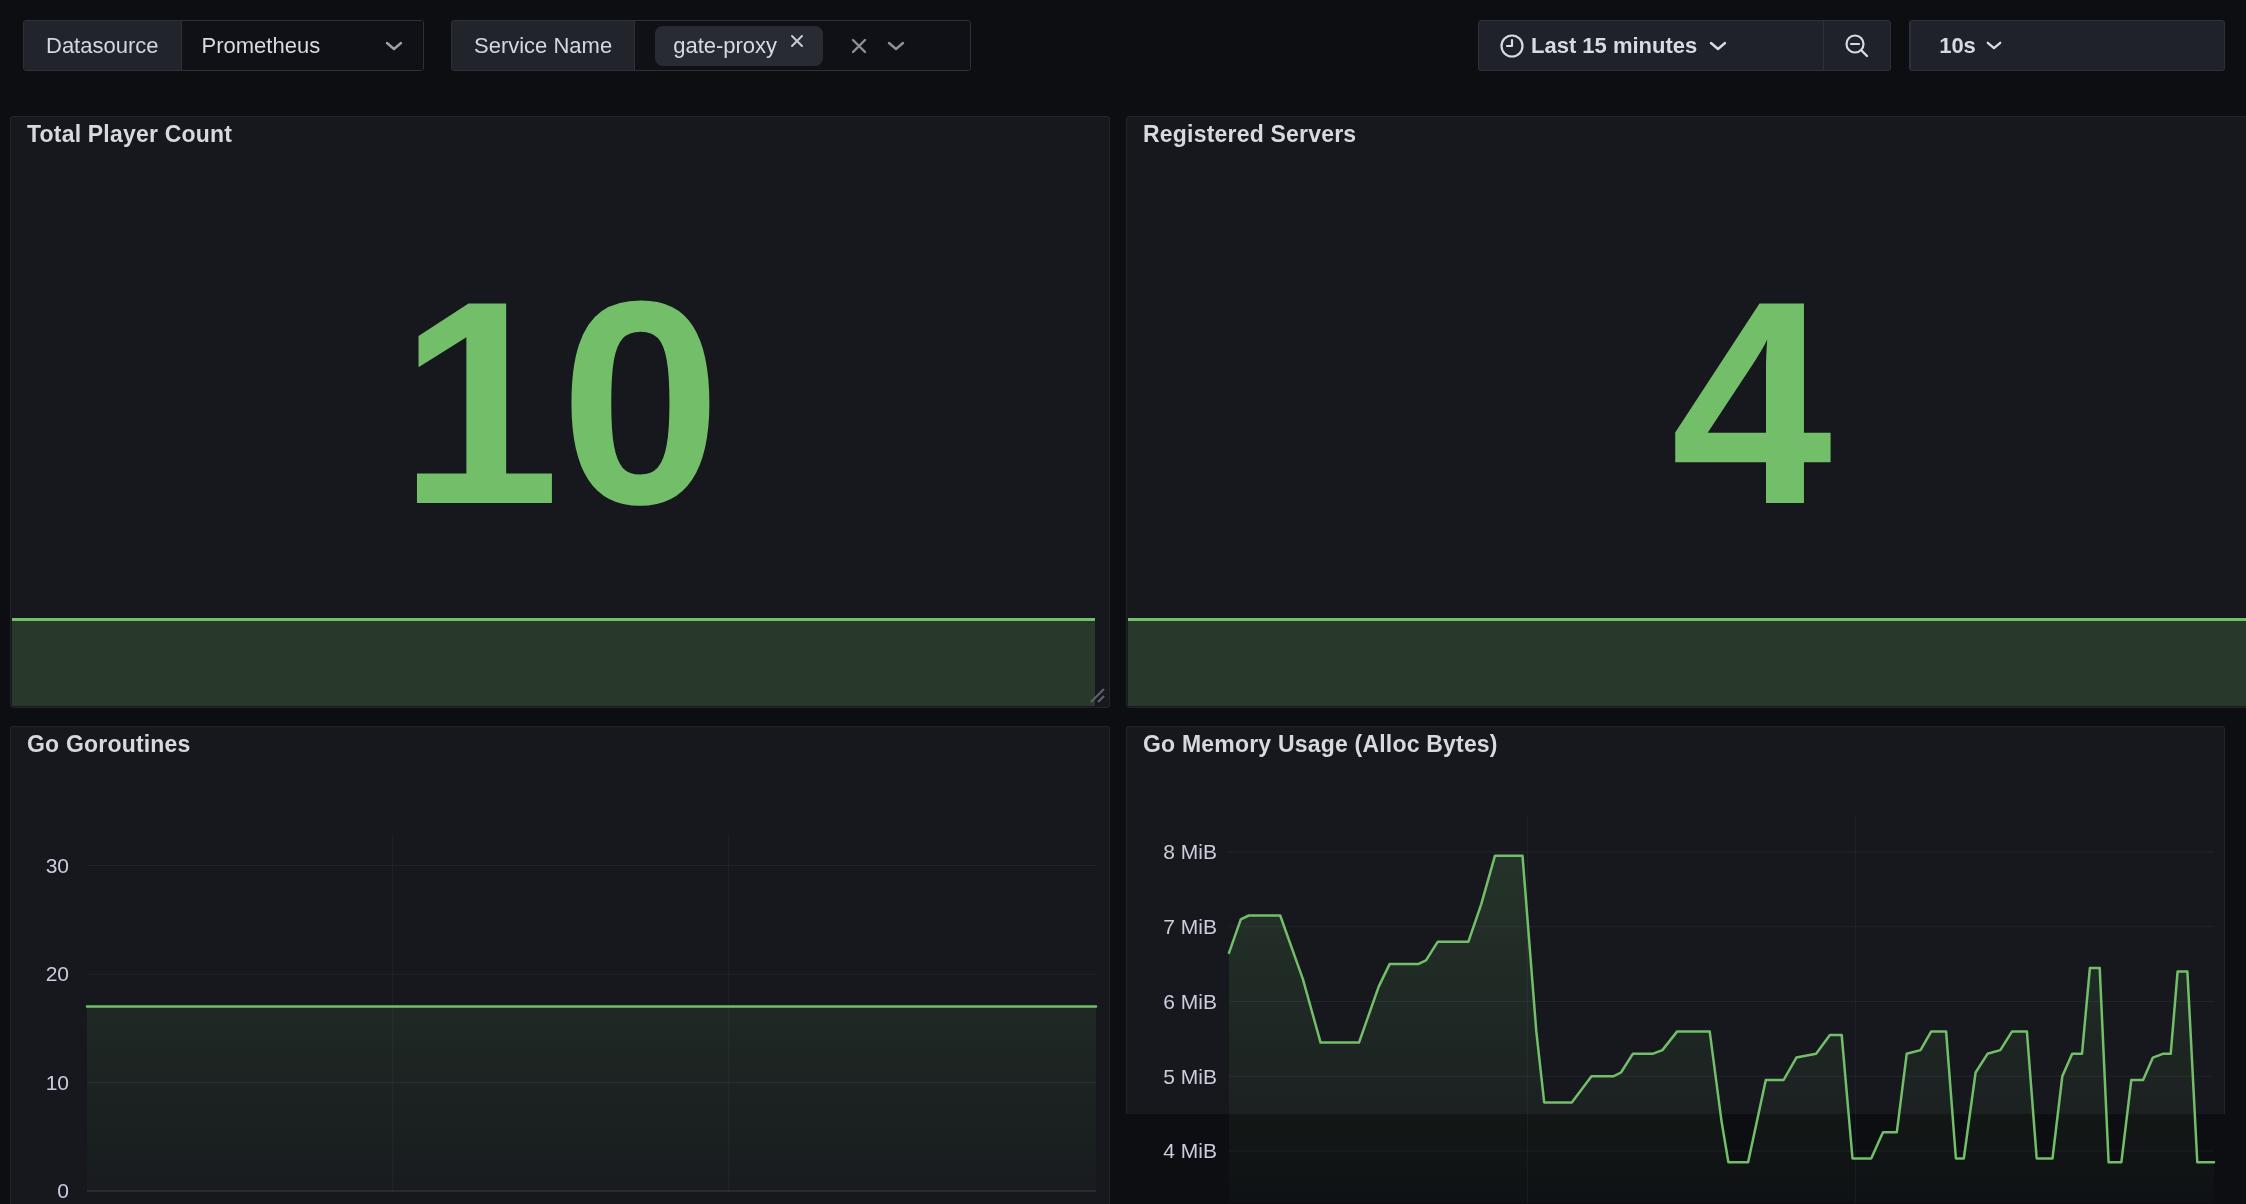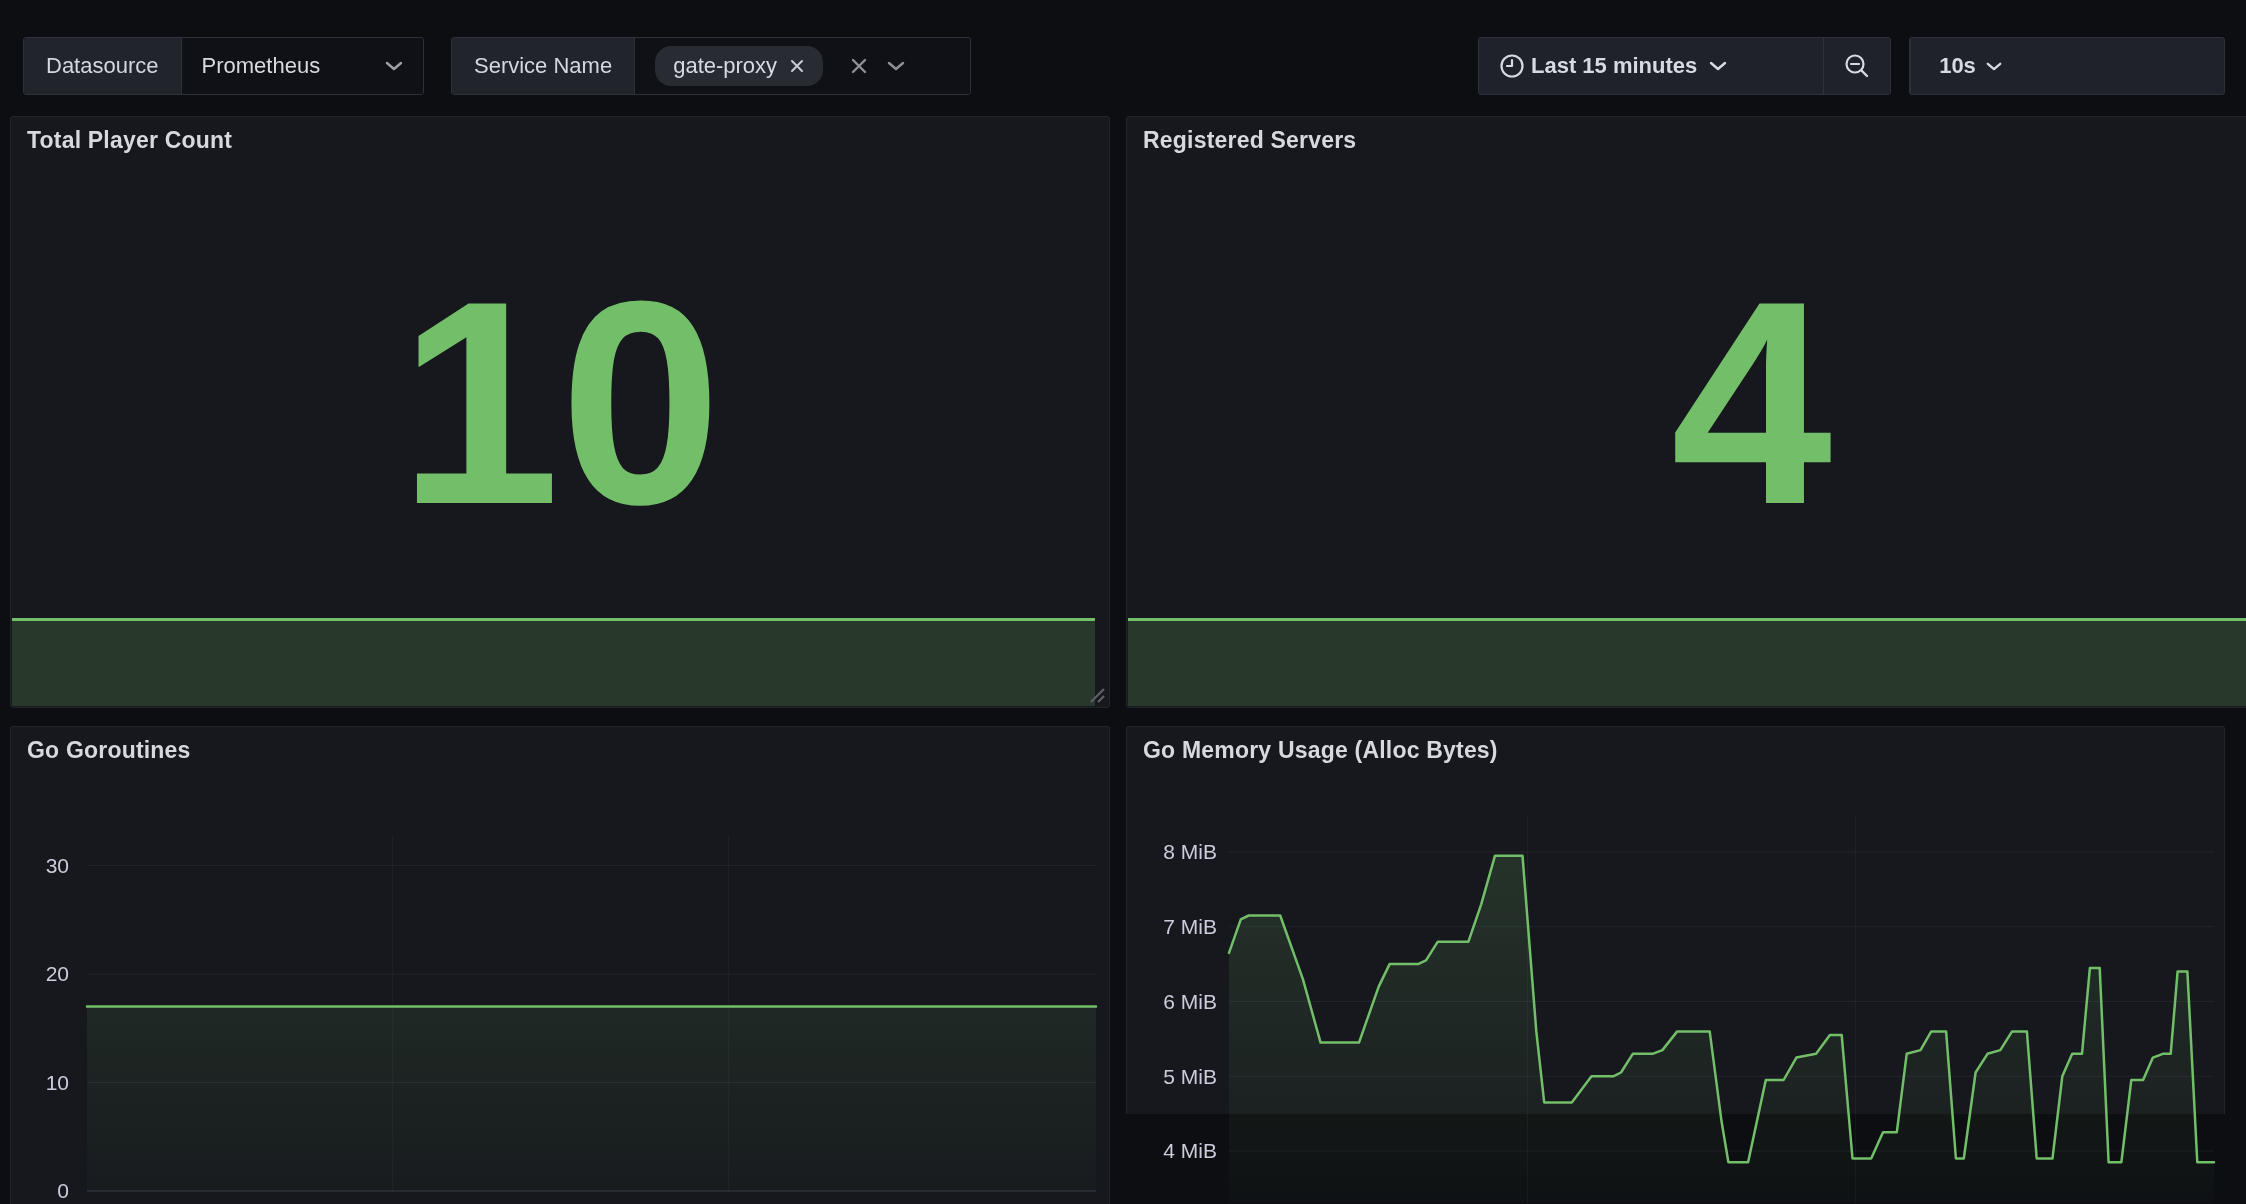--- a/index.html
+++ b/index.html
@@ -4,54 +4,53 @@
 <style>
   * { margin:0; padding:0; box-sizing:border-box; }
   html,body { width:2246px; height:1204px; overflow:hidden; }
   body {
     background:#0d0e12;
     font-family:"Liberation Sans","DejaVu Sans",sans-serif;
     color:#d5d7e0;
     position:relative;
   }
   .toolbar-control {
-    position:absolute; top:20px; height:58px;
+    position:absolute; top:20px; height:51px;
     display:flex; align-items:stretch;
     border:1px solid #2e313a; border-radius:3px;
     background:#101116;
     overflow:hidden;
-    margin-top:17px;
   }
   .ctl-label {
     background:#22242b; display:flex; align-items:center;
     padding:0 22px; font-size:22px; color:#d5d7e0;
     border-right:1px solid #2e313a; white-space:nowrap;
   }
   .ctl-value {
     display:flex; align-items:center; gap:16px;
     padding:0 20px; font-size:22px; color:#d8dae2;
     background:#101116; cursor:pointer; white-space:nowrap;
   }
   .btn-section {
     background:#1f222a; display:flex; align-items:center; gap:6px;
     padding:0 20px; font-size:22px; color:#d8dae2; cursor:pointer;
   }
   .divider { width:1px; background:#2e313a; }
   .tag-pill {
-    background:#282b32; border-radius:16px; padding:7px 18px;
-    display:flex; align-items:center; gap:12px;
+    background:#282b32; border-radius:8px; padding:7px 18px;
+    display:flex; align-items:flex-start; gap:12px;
     font-size:22px; color:#d8dae2;
   }
   .icon { display:inline-flex; align-items:center; justify-content:center; }
   .panel {
     position:absolute; background:#16181d;
     border:1px solid #23252c; border-radius:3px;
   }
   .panel-title {
-    position:absolute; top:10px; left:16px;
+    position:absolute; top:4px; left:16px;
     font-size:23px; font-weight:bold; color:#d8d9df;
     letter-spacing:0.2px;
   }
   .stat-value {
     position:absolute; left:0; right:0; top:70px; height:430px;
     display:flex; align-items:center; justify-content:center;
     font-size:290px; font-weight:bold; color:#73BF69; line-height:1;
   }
   .stat-sparkline {
     position:absolute; left:1px; right:14px; bottom:1px; height:88px;

